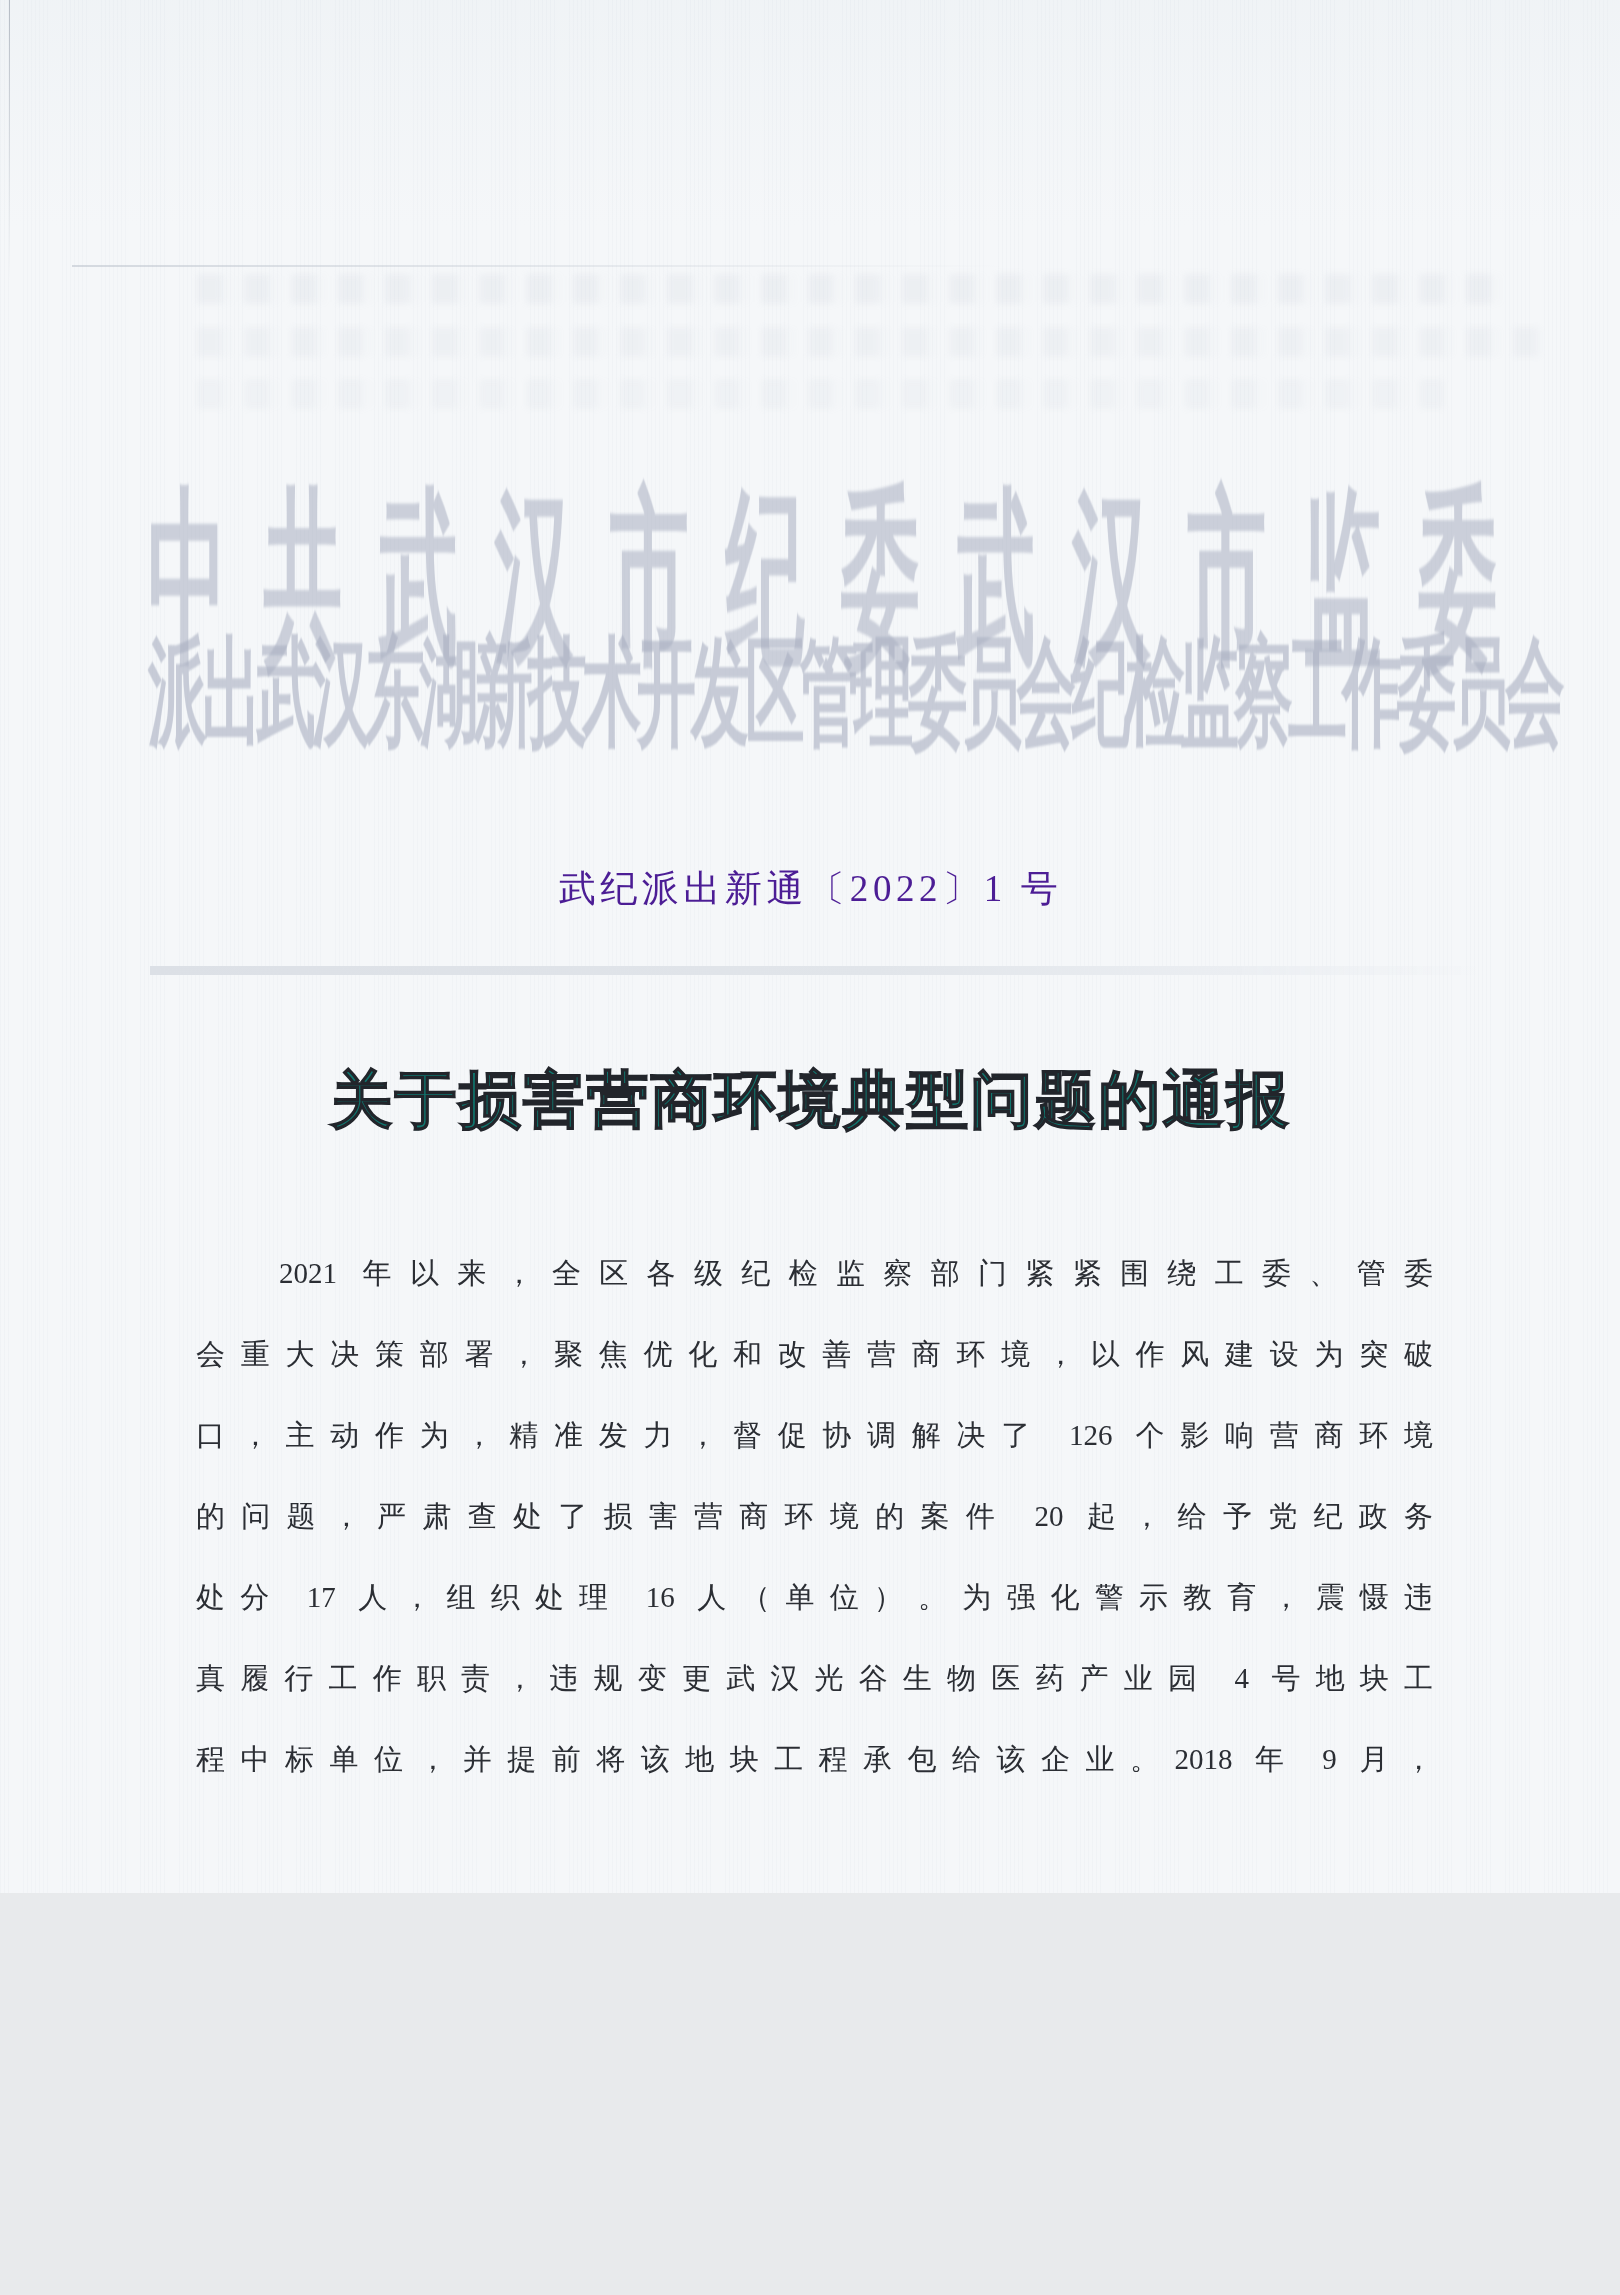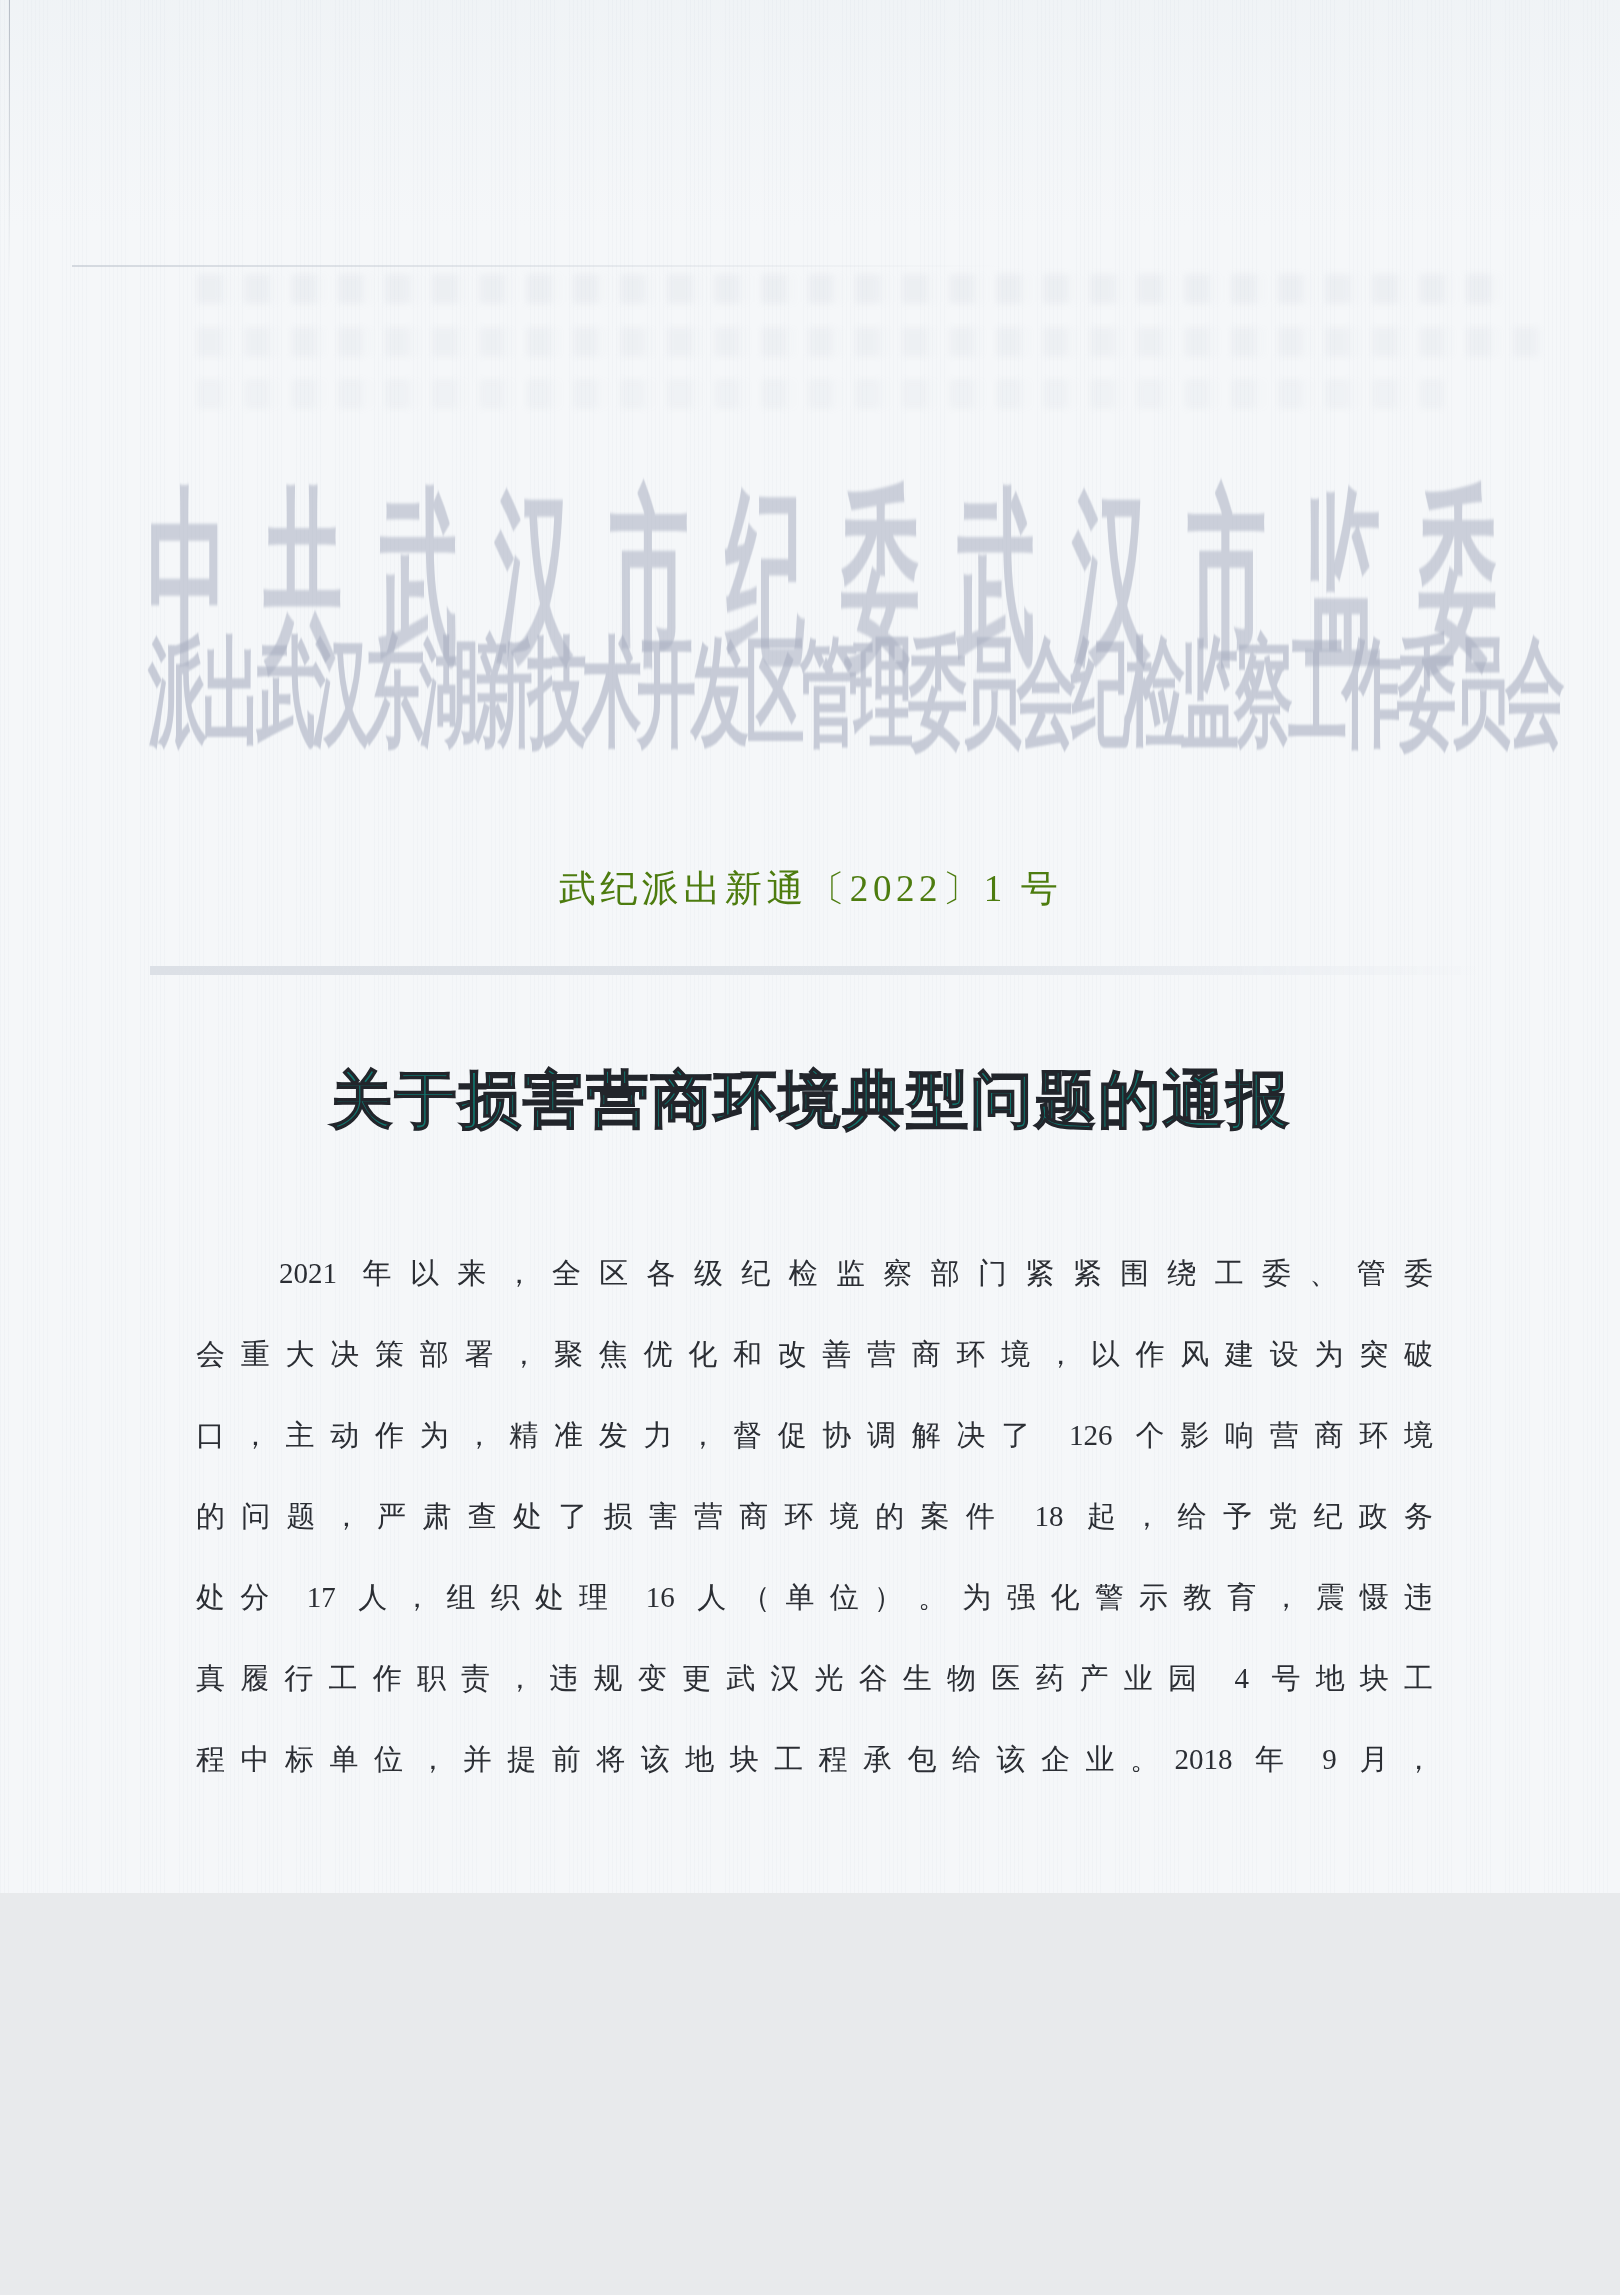--- a/index.html
+++ b/index.html
@@ -59,21 +59,21 @@
     top:614px;width:1851px;
     font-size:79px;letter-spacing:-6.6px;
     transform:scale(0.75,1.5);
     opacity:.6;
   }
 
   .doc-number{
     position:absolute;left:0;top:864px;width:100%;
     text-align:center;
     font-size:37px;letter-spacing:4.6px;
-    color:#4d7c0f;
+    color:#4c1d95;
   }
 
   .separator-line{
     position:absolute;left:150px;top:966px;width:1326px;height:8.5px;
     background:linear-gradient(90deg,#dce0e6 0%,#e1e5ea 55%,#ebeef2 82%,rgba(235,238,242,0) 100%);
     filter:blur(0.4px);
   }
 
   .doc-title{
     position:absolute;left:0;top:1058px;width:100%;
@@ -122,21 +122,21 @@
   <div class="doc-number">武纪派出新通〔2022〕1 号</div>
 
   <div class="separator-line"></div>
 
   <div class="doc-title">关于损害营商环境典型问题的通报</div>
 
   <div class="body-block">
     <div class="bline jline indent">2021 年以来，全区各级纪检监察部门紧紧围绕工委、管委</div>
     <div class="bline jline">会重大决策部署，聚焦优化和改善营商环境，以作风建设为突破</div>
     <div class="bline jline">口，主动作为，精准发力，督促协调解决了 126 个影响营商环境</div>
-    <div class="bline jline">的问题，严肃查处了损害营商环境的案件 18 起，给予党纪政务</div>
+    <div class="bline jline">的问题，严肃查处了损害营商环境的案件 20 起，给予党纪政务</div>
     <div class="bline jline">处分 17 人，组织处理 16 人（单位）。为强化警示教育，震慑违</div>
     <div class="bline jline">真履行工作职责，违规变更武汉光谷生物医药产业园 4 号地块工</div>
     <div class="bline jline">程中标单位，并提前将该地块工程承包给该企业。2018 年 9 月，</div>
   </div>
 
   <div class="page-number">—1—</div>
 
 </div>
 
 

